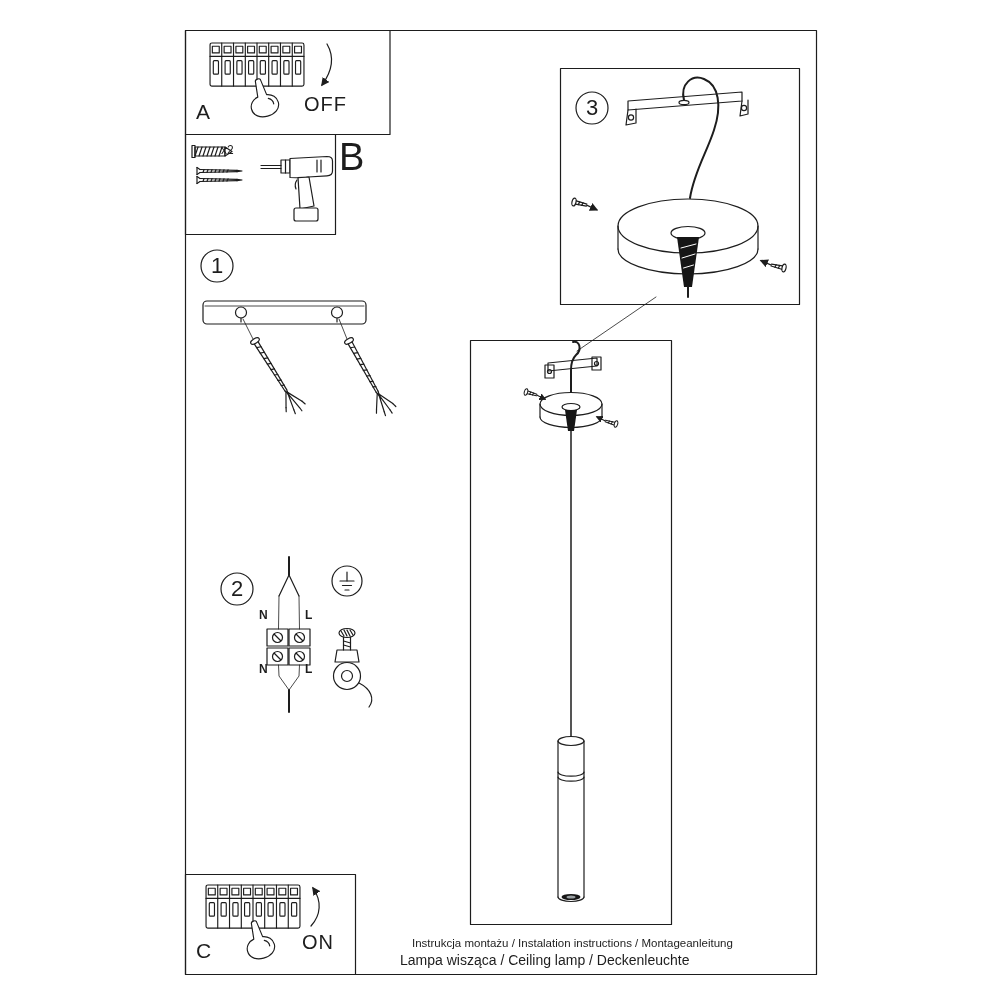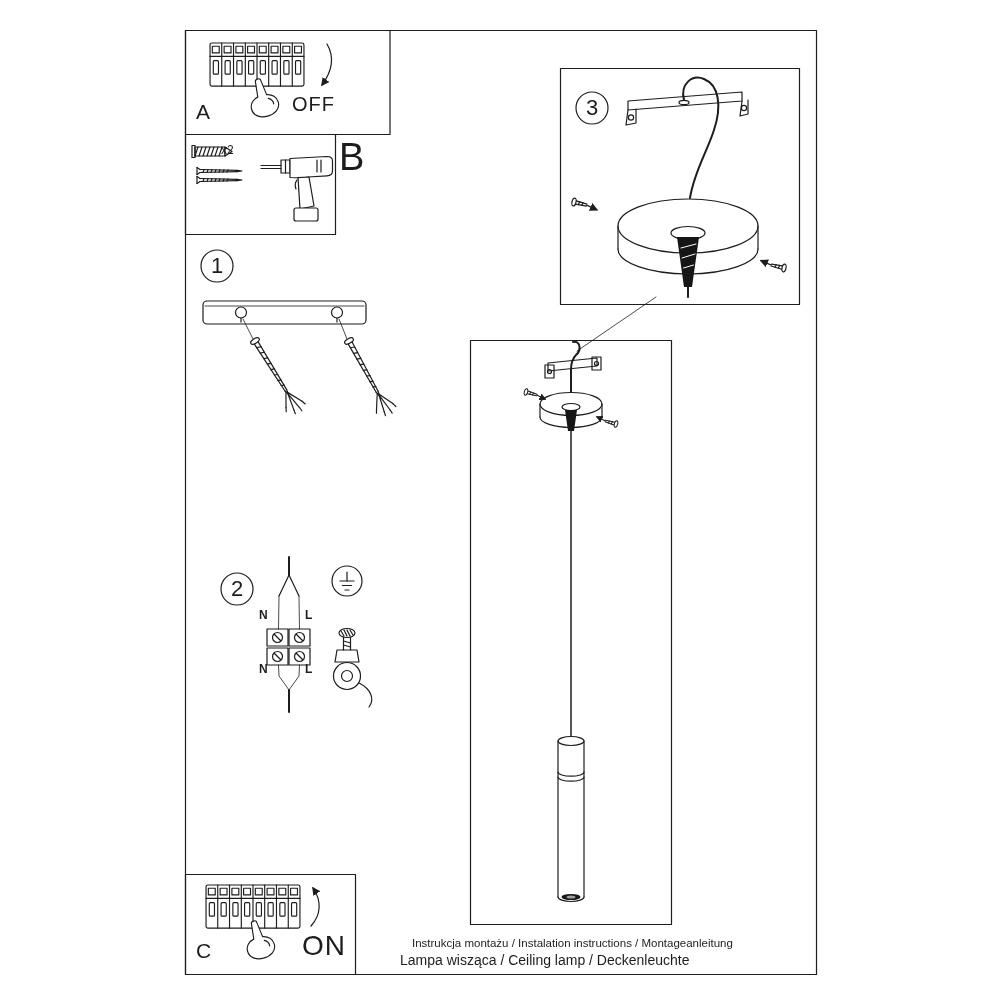--- a/index.html
+++ b/index.html
@@ -277,32 +277,32 @@
 
   <g>
     <rect x="185.5" y="874.5" width="170" height="100"></rect>
     <use href="#breaker" width="96" height="46" transform="translate(205,884)"></use>
     <use href="#hand" width="42" height="42" transform="translate(232,919) rotate(-15 22 3)"></use>
     <path d="M311,926 C321,915 322,901 313,888" marker-end="url(#arr)"></path>
   </g>
 </svg>
 
 <div class="lbl" style="left:196px;top:101px;font-size:21px">A</div>
-<div class="lbl" style="left:292px;top:94px;font-size:20px;letter-spacing:1px">OFF</div>
+<div class="lbl" style="left:304px;top:94px;font-size:20px;letter-spacing:1px">OFF</div>
 <div class="lbl" style="left:339px;top:138px;font-size:38px">B</div>
 <div class="lbl" style="left:221px;top:144px;font-size:12px">x2</div>
 
 <div class="num" style="left:201px;top:255px;width:32px">1</div>
 <div class="num" style="left:221px;top:578px;width:32px">2</div>
 <div class="num" style="left:576px;top:97px;width:32px">3</div>
 
 <div class="lbl" style="left:259px;top:609px;font-size:12px;font-weight:bold">N</div>
 <div class="lbl" style="left:305px;top:609px;font-size:12px;font-weight:bold">L</div>
 <div class="lbl" style="left:259px;top:663px;font-size:12px;font-weight:bold">N</div>
 <div class="lbl" style="left:305px;top:663px;font-size:12px;font-weight:bold">L</div>
 
 <div class="lbl" style="left:196px;top:940px;font-size:21px">C</div>
-<div class="lbl" style="left:302px;top:932px;font-size:28px;letter-spacing:1px">ON</div>
+<div class="lbl" style="left:302px;top:932px;font-size:20px;letter-spacing:1px">ON</div>
 
 <div class="lbl" style="left:412px;top:938px;font-size:11.5px">Instrukcja montażu / Instalation instructions / Montageanleitung</div>
 <div class="lbl" style="left:400px;top:953px;font-size:14px">Lampa wisząca / Ceiling lamp / Deckenleuchte</div>
 
 </div>
 
 </body></html>

